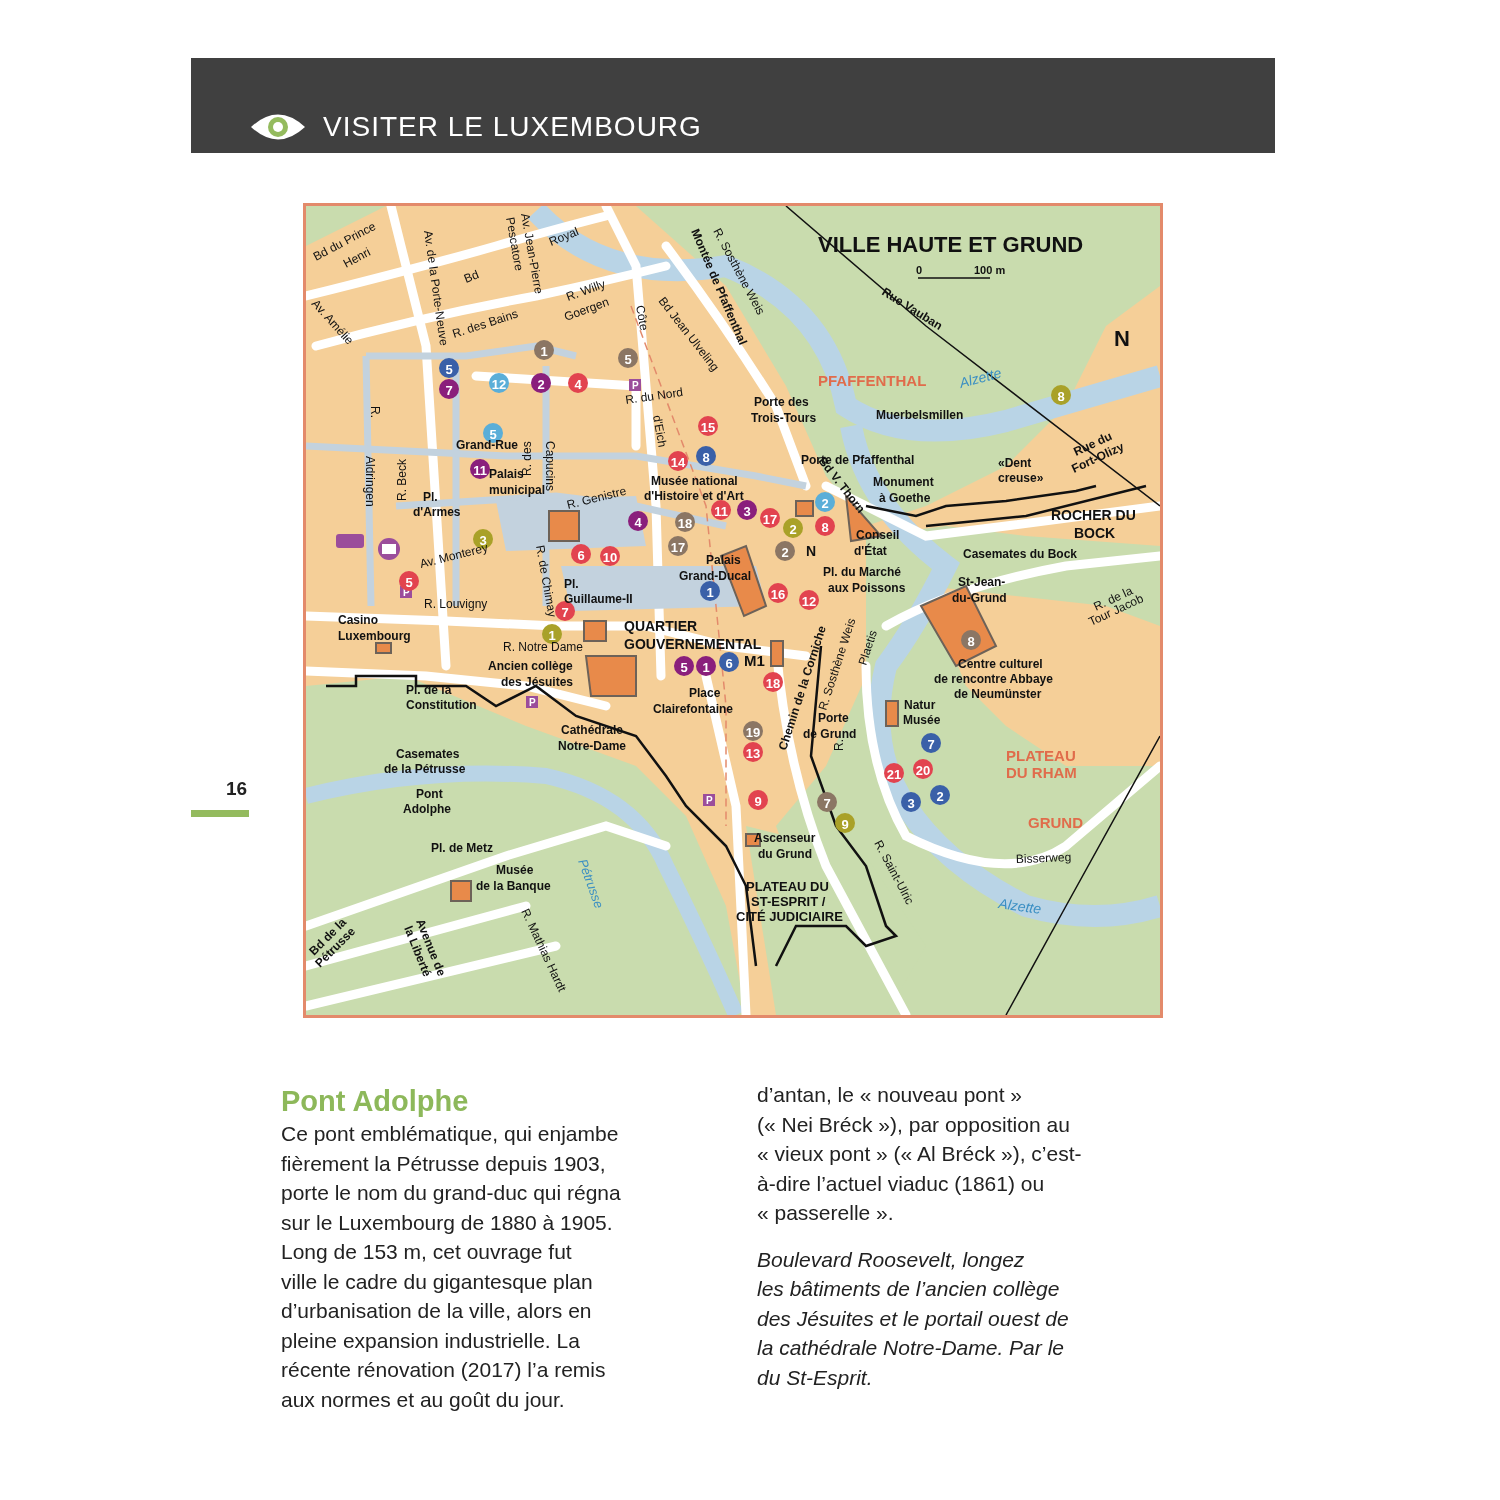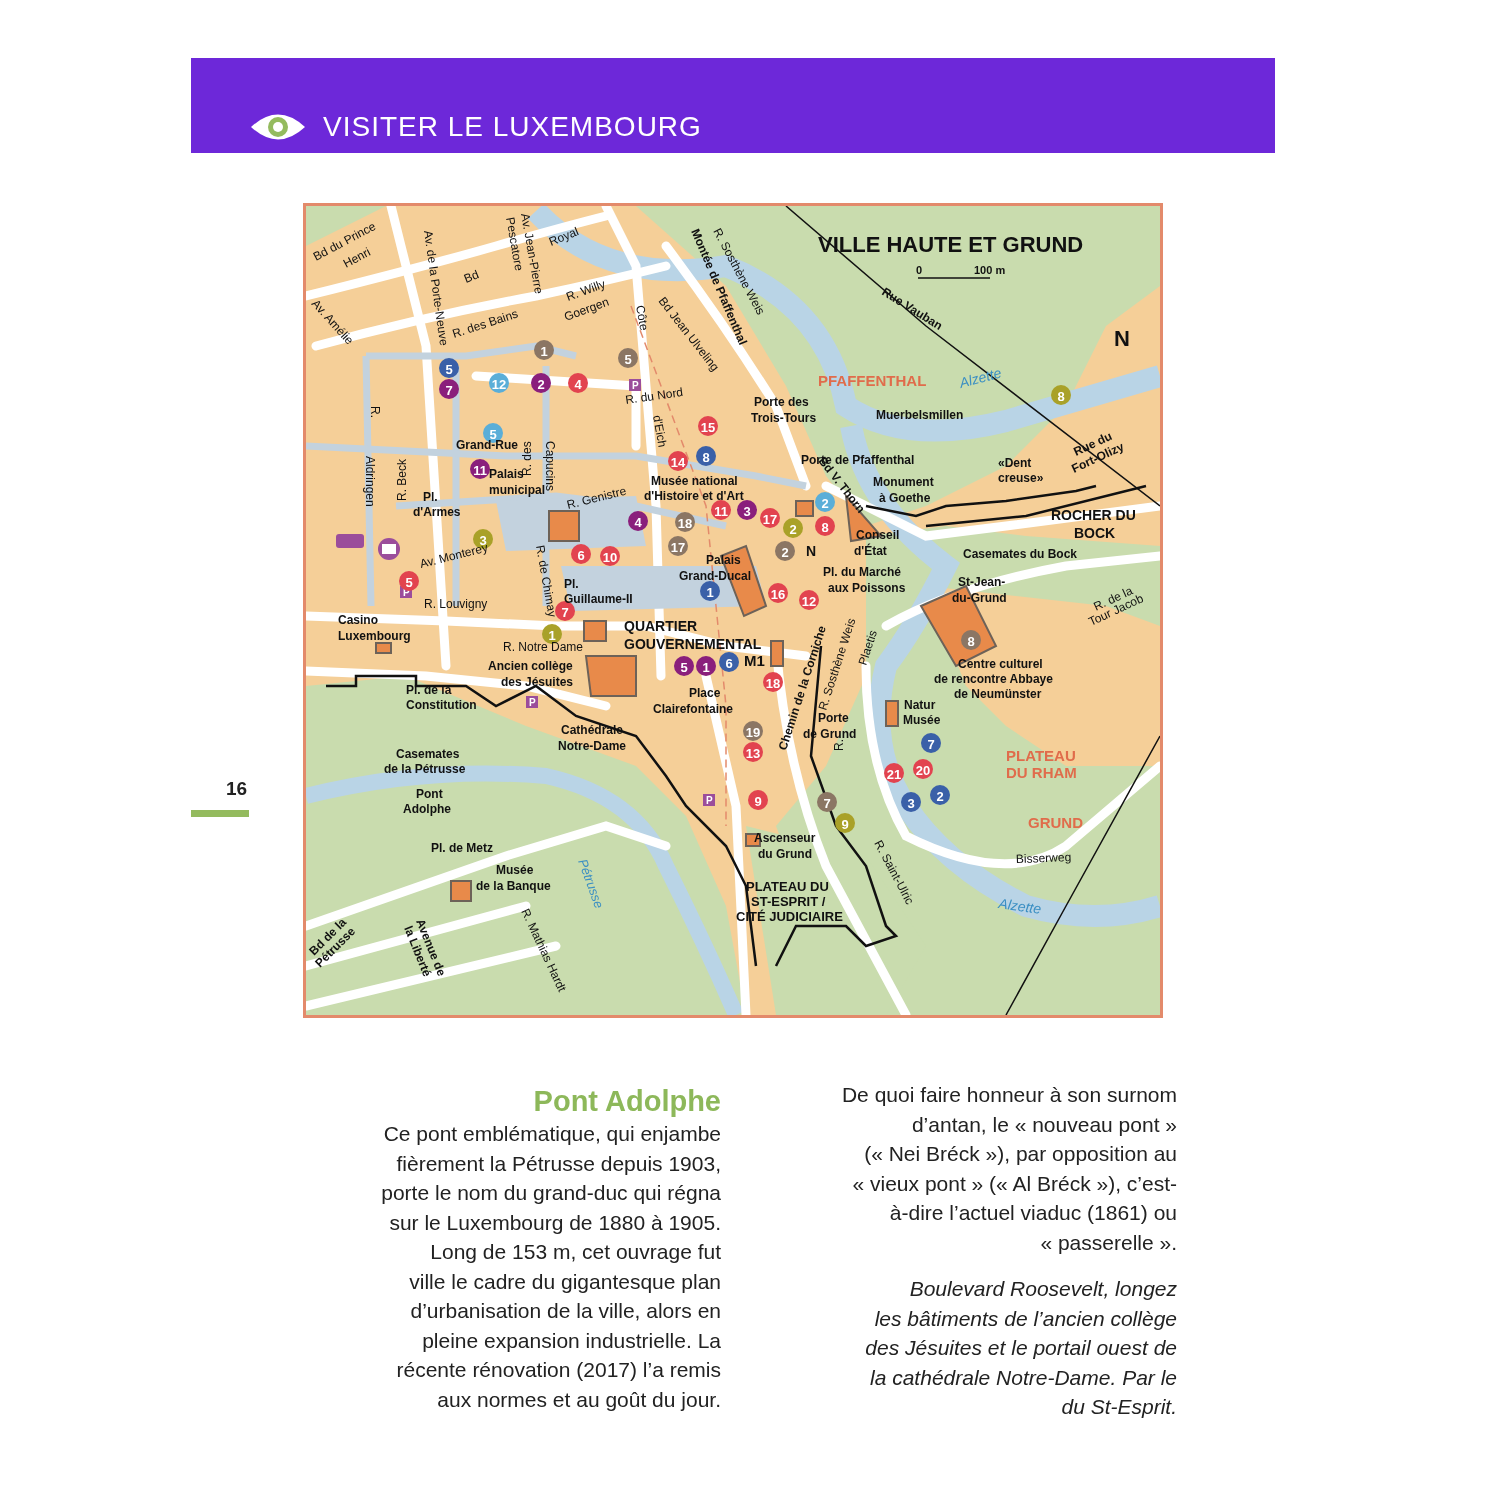--- a/index.html
+++ b/index.html
@@ -1,29 +1,29 @@
 <!DOCTYPE html>
 <html><head>
 <meta charset="utf-8">
 <style>
   html,body{margin:0;padding:0;background:#ffffff;}
   body{width:1500px;height:1500px;position:relative;overflow:hidden;font-family:"Liberation Sans","DejaVu Sans",sans-serif;color:#222;}
-  .banner{position:absolute;left:191px;top:58px;width:1084px;height:95px;background:#6d28d9;}
+  .banner{position:absolute;left:191px;top:58px;width:1084px;height:95px;background:#404040;}
   .banner-eye{position:absolute;left:58px;top:52px;width:58px;height:34px;}
   .banner-title{position:absolute;left:132px;top:53px;font-size:28px;color:#ffffff;letter-spacing:1px;font-family:"Liberation Sans",sans-serif;}
   .page-num{position:absolute;left:226px;top:778px;font-size:19px;font-weight:bold;color:#222;}
   .page-bar{position:absolute;left:191px;top:810px;width:58px;height:7px;background:#94bb5e;}
   .map-frame{position:absolute;left:303px;top:203px;width:860px;height:815px;border:3px solid #e38a6b;box-sizing:border-box;overflow:hidden;background:#f5cf98;}
   .map-frame svg{position:absolute;left:0;top:0;}
   .lbl{font-family:"Liberation Sans",sans-serif;fill:#111;}
   .b{font-weight:bold;}
   .red{fill:#e06c4b;font-weight:bold;}
   .water{fill:#3b8fc3;font-style:italic;}
   .mk text{font-family:"Liberation Sans",sans-serif;font-weight:bold;fill:#fff;font-size:13px;text-anchor:middle;dominant-baseline:central;}
-  .col{position:absolute;font-size:21px;line-height:29.5px;color:#222;text-align:right;}
+  .col{position:absolute;font-size:21px;line-height:29.5px;color:#222;}
   .col-left{left:281px;top:1083px;width:440px;}
   .col-right{left:757px;top:1080px;width:420px;}
   .art-title{font-size:29px;font-weight:bold;color:#8db85a;line-height:36px;margin-bottom:0;}
   .italic{font-style:italic;margin-top:17px;}
   p{margin:0;}
 </style>
 </head>
 <body>
 
 <div class="banner">
@@ -460,21 +460,20 @@
       <p>ville le cadre du gigantesque plan</p>
       <p>d’urbanisation de la ville, alors en</p>
       <p>pleine expansion industrielle. La</p>
       <p>récente rénovation (2017) l’a remis</p>
       <p>aux normes et au goût du jour.</p>
     </div>
 </div>
 
 <div class="col col-right">
   <div id="right-lines">
-      <p>De quoi faire honneur à son surnom</p>
       <p>d’antan, le « nouveau pont »</p>
       <p>(« Nei Bréck »), par opposition au</p>
       <p>« vieux pont » (« Al Bréck »), c’est-</p>
       <p>à-dire l’actuel viaduc (1861) ou</p>
       <p>« passerelle ».</p>
     </div>
   <div id="dir-lines" class="italic">
       <p>Boulevard Roosevelt, longez</p>
       <p>les bâtiments de l’ancien collège</p>
       <p>des Jésuites et le portail ouest de</p>

